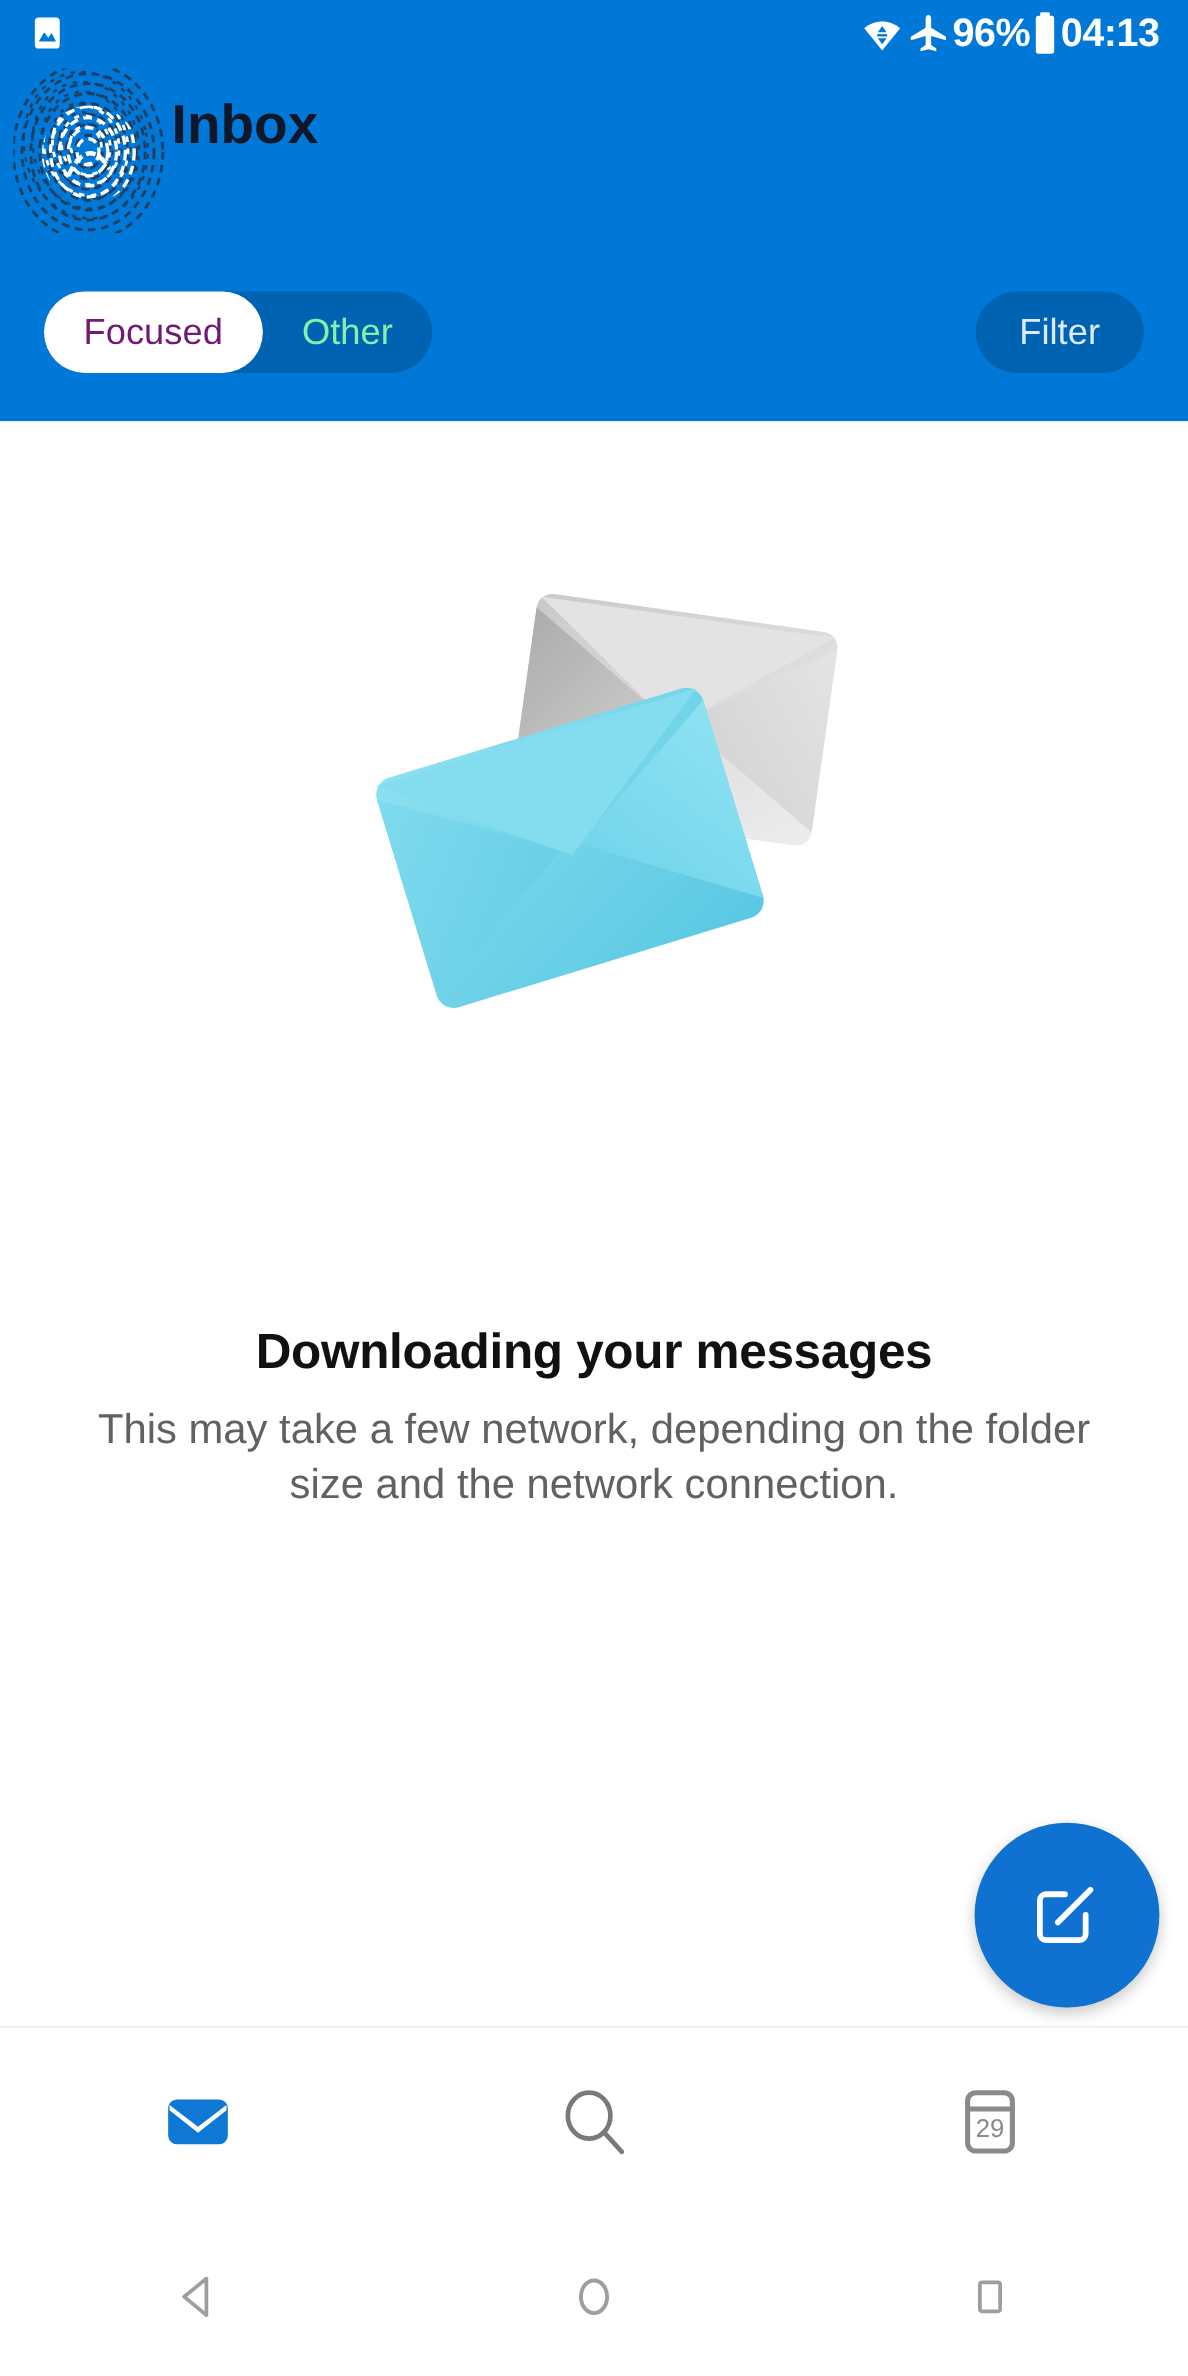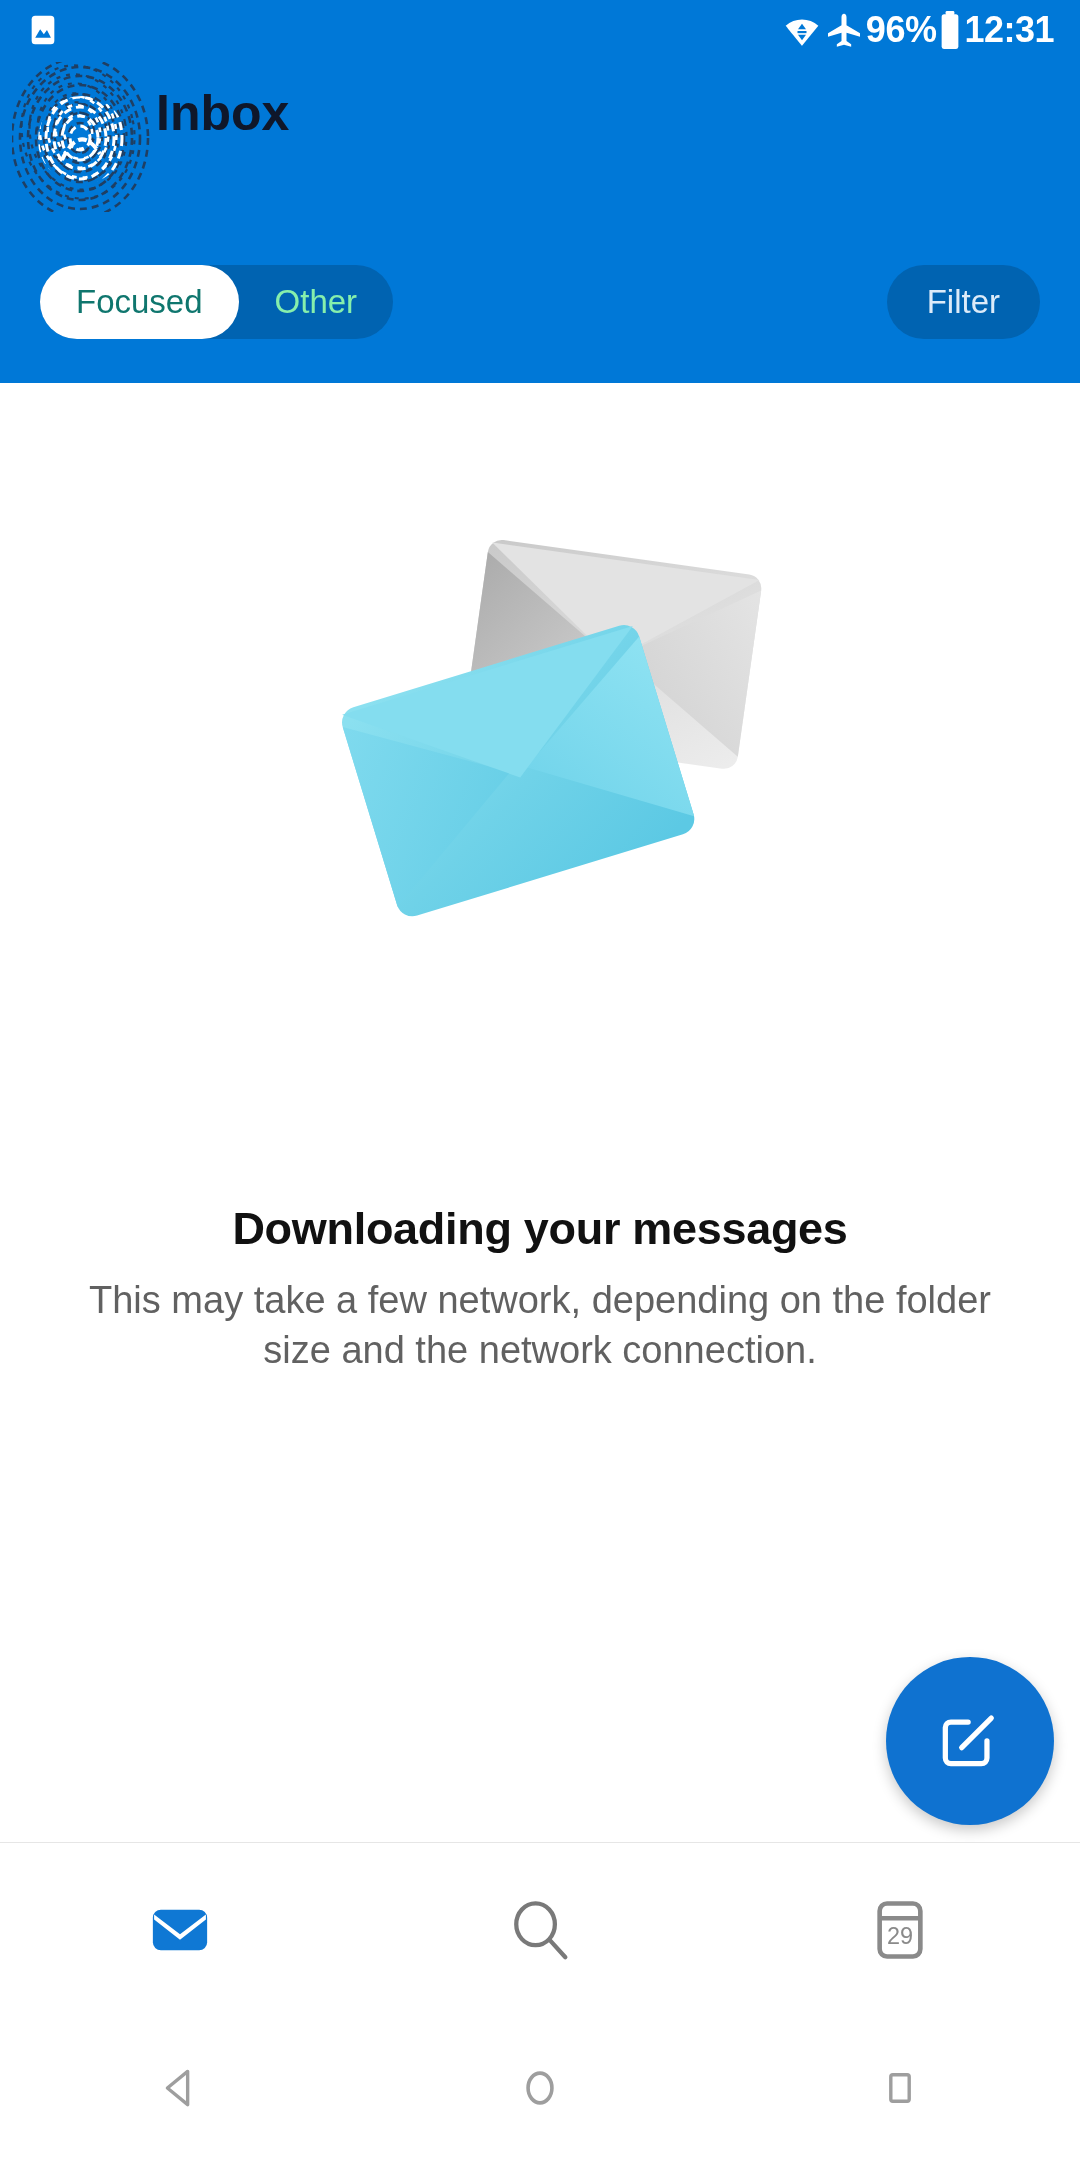--- a/index.html
+++ b/index.html
@@ -49,21 +49,21 @@
     position:absolute; left:40px; top:265px;
     height:74px; border-radius:37px;
     background:#0063B1;
     display:flex; align-items:stretch;
   }
   .pivot-tab {
     display:flex; align-items:center; justify-content:center;
     height:74px; border-radius:37px; padding:0 36px;
     font-size:33px; color:#86efac; white-space:nowrap;
   }
-  .pivot-tab.active { background:#ffffff; color:#0f766e; }
+  .pivot-tab.active { background:#ffffff; color:#701a75; }
 
   .filter-btn {
     position:absolute; right:40px; top:265px;
     height:74px; border-radius:37px; padding:12px 40px;
     background:#0063B1; color:#DCEBF9; font-size:33px;
     display:flex; align-items:center; justify-content:center;
   }
 
   
   .body-area {
@@ -144,21 +144,21 @@
             <path d="M12 2.2 C12.9 2.2 13.5 3.1 13.5 4.3 L13.5 9.2 L21.6 14 L21.6 16 L13.5 13.6 L13.5 18.6 L16.3 20.5 L16.3 22 L12 20.9 L7.7 22 L7.7 20.5 L10.5 18.6 L10.5 13.6 L2.4 16 L2.4 14 L10.5 9.2 L10.5 4.3 C10.5 3.1 11.1 2.2 12 2.2 Z" fill="#fff"></path>
           </svg>
         </span>
         <span class="sb-text">96%</span>
         <span class="sb-icon">
           <svg width="24" height="40" viewBox="0 0 12 22">
             <rect x="3.6" y="0.6" width="4.8" height="2.2" rx="0.7" fill="#fff"></rect>
             <rect x="1.4" y="2.4" width="9.2" height="19" rx="1.4" fill="#fff"></rect>
           </svg>
         </span>
-        <span class="sb-text">12:31</span>
+        <span class="sb-text">04:13</span>
       </div>
     </div>
 
     <div class="avatar">
       <svg width="140" height="150" viewBox="0 0 140 150">
         <defs>
           <clipPath id="fpclip">
               <rect x="0" y="0" width="140" height="150"></rect>
             </clipPath>
           <mask id="fpmask">

